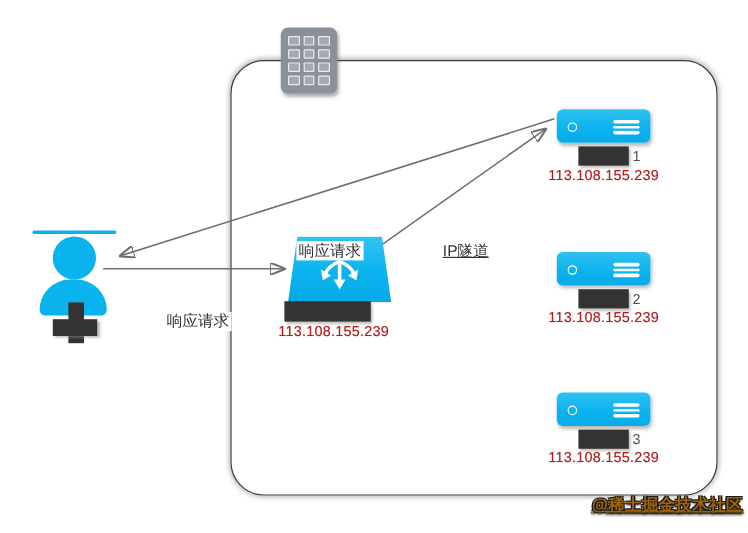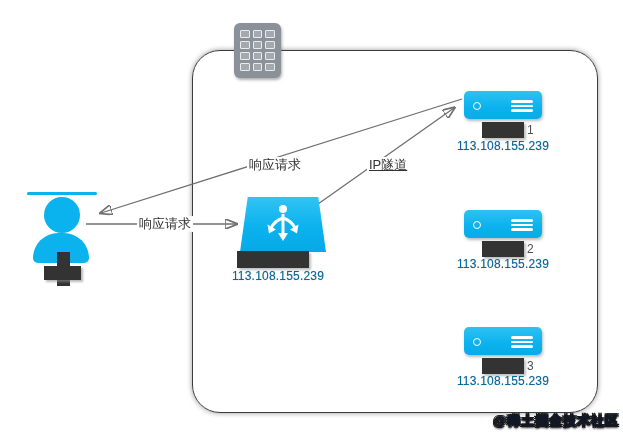--- a/index.html
+++ b/index.html
@@ -13,21 +13,21 @@
     border:1.5px solid #3c3c3c;border-radius:28px;
     box-shadow:0 0 4px 1px rgba(120,120,120,.55);
     background:transparent;z-index:1;
   }
   
   svg.lines{position:absolute;left:0;top:0;z-index:2;}
   svg.lines path{stroke:#6f6f6f;stroke-width:1.3;fill:none;}
   
   .arrow-label{
     position:absolute;z-index:5;background:#fff;color:#333;
-    font-size:13px;line-height:16px;padding:0 2px;white-space:nowrap;
+    font-size:13px;line-height:16px;padding:0 2px;white-space:nowrap;margin-top:44px;
   }
   .lbl-response{left:247px;top:157px;}
   .lbl-tunnel{left:367px;top:157px;text-decoration:underline;}
   .lbl-initiate{left:137px;top:216px;}
   
   .switch{
     position:absolute;left:234px;top:23px;width:47px;height:55px;z-index:3;
     background:#8a9198;border-radius:6px;
     box-shadow:1px 2px 3px rgba(110,110,110,.55);
     display:grid;grid-template-columns:repeat(3,1fr);gap:3px;
@@ -50,44 +50,45 @@
     position:absolute;inset:0;
     background:linear-gradient(180deg,#33c3f3 0%,#0ab2ee 55%,#06a9e6 100%);
     clip-path:polygon(9% 0,91% 0,100% 100%,0 100%);
     filter:drop-shadow(1px 2px 2px rgba(120,120,120,.5));
   }
   .lb svg{position:absolute;left:21px;top:5px;}
   .redact{position:absolute;background:#333;z-index:4;box-shadow:2px 2px 2px rgba(140,140,140,.55);}
   .lb-redact{left:237px;top:251px;width:72px;height:17px;}
   .ip{
     position:absolute;z-index:4;width:110px;text-align:center;
-    font-size:12px;color:#0369a1;letter-spacing:.2px;white-space:nowrap;
+    font-size:12px;color:#b91c1c;letter-spacing:.2px;white-space:nowrap;
     text-shadow:0 0 1px #a6a6a6;
   }
   .lb-ip{left:223px;top:269px;}
   
   .server-box{
     position:absolute;left:464px;width:78px;height:28px;z-index:3;
     background:linear-gradient(180deg,#2fc1f2 0%,#0ab2ee 60%,#07abe7 100%);
     border-radius:5px;box-shadow:1px 2px 3px rgba(120,120,120,.5);
   }
   .server-box .dot{
     position:absolute;left:9px;top:11px;width:6px;height:6px;border-radius:50%;
     border:1.5px solid #fff;background:transparent;
   }
   .server-box .bars{position:absolute;right:9px;top:9px;width:22px;}
   .server-box .bars b{display:block;height:2.5px;background:#fff;border-radius:2px;margin-bottom:2px;}
   .srv-redact{left:482px;width:42px;height:16px;}
   .srv-num{position:absolute;left:527px;z-index:4;font-size:12px;color:#4f4f4f;}
   
   .watermark{
     position:absolute;right:4px;top:412px;z-index:6;
-    font-size:13.5px;font-weight:bold;color:#0f172a;letter-spacing:.5px;white-space:nowrap;
+    font-size:13.5px;font-weight:bold;color:#a16207;letter-spacing:.5px;white-space:nowrap;
     text-shadow:-1px -1px 0 #1a1a1a,1px -1px 0 #1a1a1a,-1px 1px 0 #1a1a1a,
                  1px 1px 0 #1a1a1a,0 2px 2px #1a1a1a;
+    text-decoration:underline;
   }
 </style>
 </head>
 <body>
 
 <div id="canvas">
 
   <div class="boundary"></div>
 
   <svg class="lines" width="623" height="444" viewBox="0 0 623 444">

